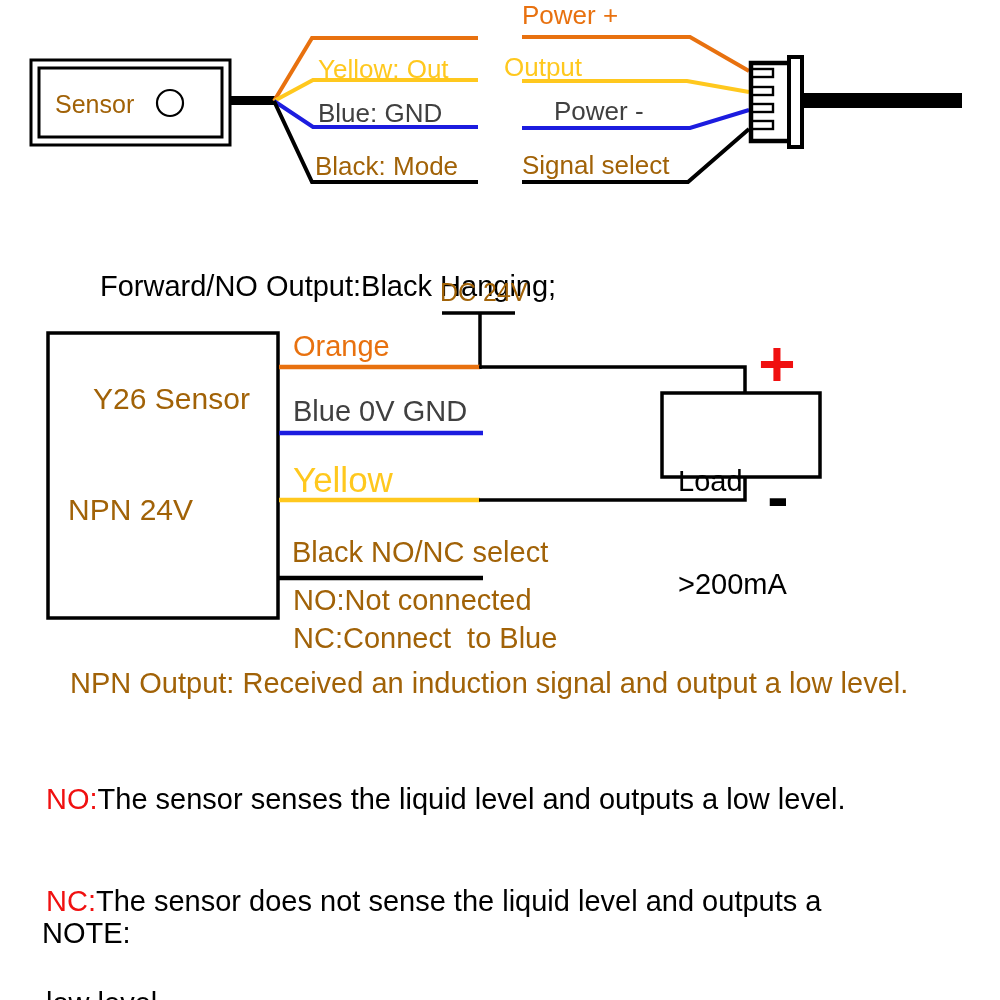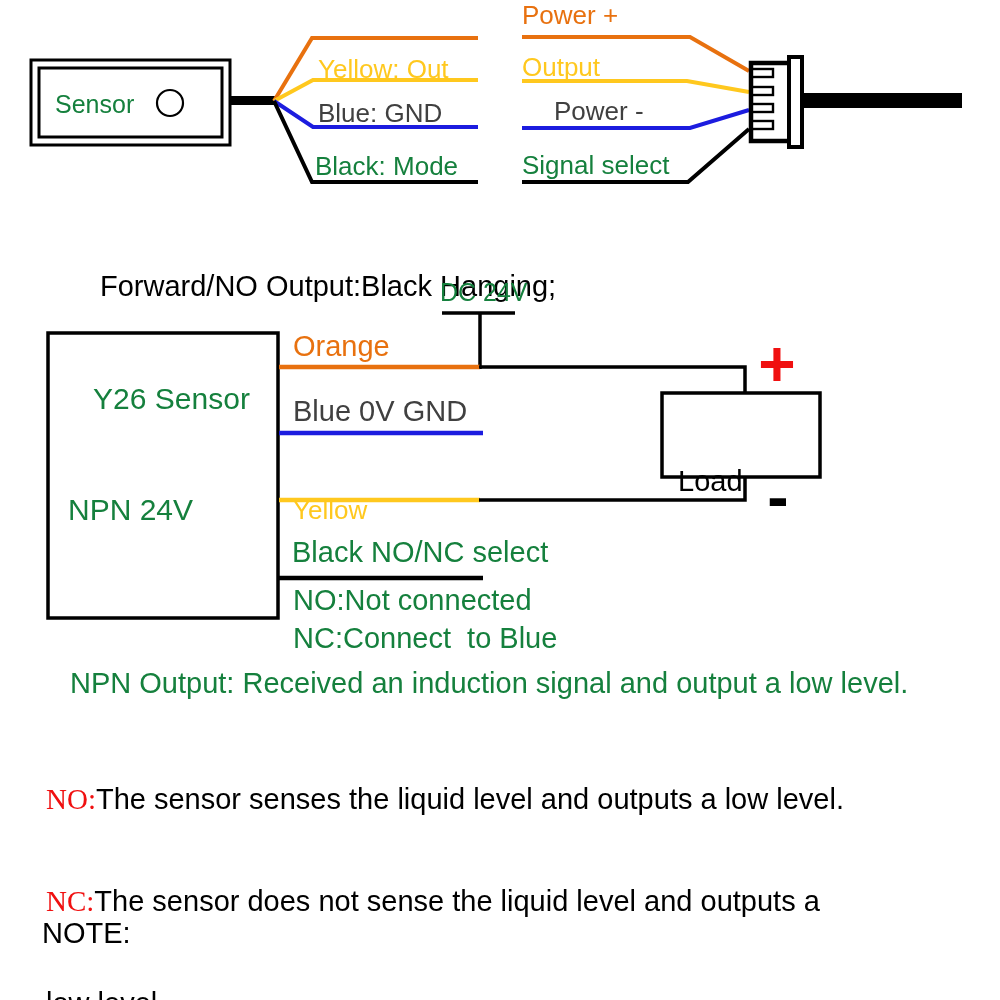--- a/index.html
+++ b/index.html
@@ -1,25 +1,25 @@
 <!DOCTYPE html>
 <html><head>
 <meta charset="utf-8">
 <style>
   html,body{margin:0;padding:0;background:#fff;}
   .canvas{
     position:relative;width:1000px;height:1000px;background:#ffffff;
     font-family:"Liberation Sans",sans-serif;color:#000;overflow:hidden;
   }
   .art{position:absolute;left:0;top:0;}
-  .lbl{position:absolute;white-space:pre;color:#15803d;line-height:1.15;}
+  .lbl{position:absolute;white-space:pre;color:#a16207;line-height:1.15;}
   .orange{color:#E8710F;}
   .yellow{color:#FFC81E;}
   .blue{color:#404040;text-align:center;}
-  .red{color:#F01010;font-family:Liberation Serif, serif;}
+  .red{color:#F01010;}
   .block{position:absolute;white-space:pre;}
   .block div{line-height:36px;}
 </style>
 </head>
 <body>
 
 <div class="canvas">
 
   <svg class="art" width="1000" height="1000" viewBox="0 0 1000 1000">
 
@@ -64,42 +64,43 @@
     <text x="778" y="519" text-anchor="middle" font-size="64" font-weight="bold" font-family="Liberation Sans, sans-serif" fill="#000">-</text>
   </svg>
 
   <div class="lbl" style="left:55px;top:90px;font-size:25px;">Sensor</div>
 
   <div class="lbl yellow" style="left:318px;top:55px;font-size:26px;">Yellow: Out</div>
   <div class="lbl blue" style="left:318px;top:99px;font-size:26px;">Blue: GND</div>
   <div class="lbl" style="left:315px;top:152px;font-size:26px;">Black: Mode</div>
 
   <div class="lbl orange" style="left:522px;top:1px;font-size:26px;">Power +</div>
-  <div class="lbl yellow" style="left:522px;top:53px;font-size:26px;">Output</div>
+  <div class="lbl yellow" style="left:504px;top:53px;font-size:26px;">Output</div>
   <div class="lbl blue" style="left:546px;top:97px;font-size:26px;margin-left:8px;">Power -</div>
   <div class="lbl" style="left:522px;top:151px;font-size:26px;">Signal select</div>
 
   <div class="block" style="left:100px;top:202px;font-size:29px;">
     <div>Forward/NO Output:Black Hanging;</div>
   </div>
 
   <div class="lbl" style="left:440px;top:278px;font-size:25px;">DC 24V</div>
 
   <div class="lbl" style="left:48px;top:382px;width:247px;text-align:center;font-size:30px;">Y26 Sensor</div>
   <div class="lbl" style="left:68px;top:493px;font-size:30px;">NPN 24V</div>
 
   <div class="lbl orange" style="left:293px;top:330px;font-size:29px;">Orange</div>
   <div class="lbl blue" style="left:293px;top:395px;font-size:29px;">Blue 0V GND</div>
-  <div class="lbl yellow" style="left:293px;top:460px;font-size:26px;margin-top:36px;">Yellow</div>
+  <div class="lbl yellow" style="left:293px;top:460px;font-size:35px;">Yellow</div>
   <div class="lbl" style="left:292px;top:536px;font-size:29px;">Black NO/NC select</div>
   <div class="lbl" style="left:293px;top:584px;font-size:29px;">NO:Not connected</div>
   <div class="lbl" style="left:293px;top:622px;font-size:29px;">NC:Connect  to Blue</div>
 
   <div class="block" style="left:678px;top:397px;font-size:29px;">
     <div style="line-height:37px;">Load</div>
+    <div style="line-height:37px;">&gt;200mA</div>
   </div>
 
   <div class="lbl" style="left:42px;top:667px;font-size:29px;margin-left:28px;">NPN Output: Received an induction signal and output a low level.</div>
 
   <div class="block" style="left:46px;top:715px;font-size:29px;">
     <div><span class="red">NO:</span><span>The sensor senses the liquid level and outputs a low level.</span></div>
     <div><span class="red">NC:</span><span>The sensor does not sense the liquid level and outputs a</span></div>
     <div>low level.</div>
   </div>
 

